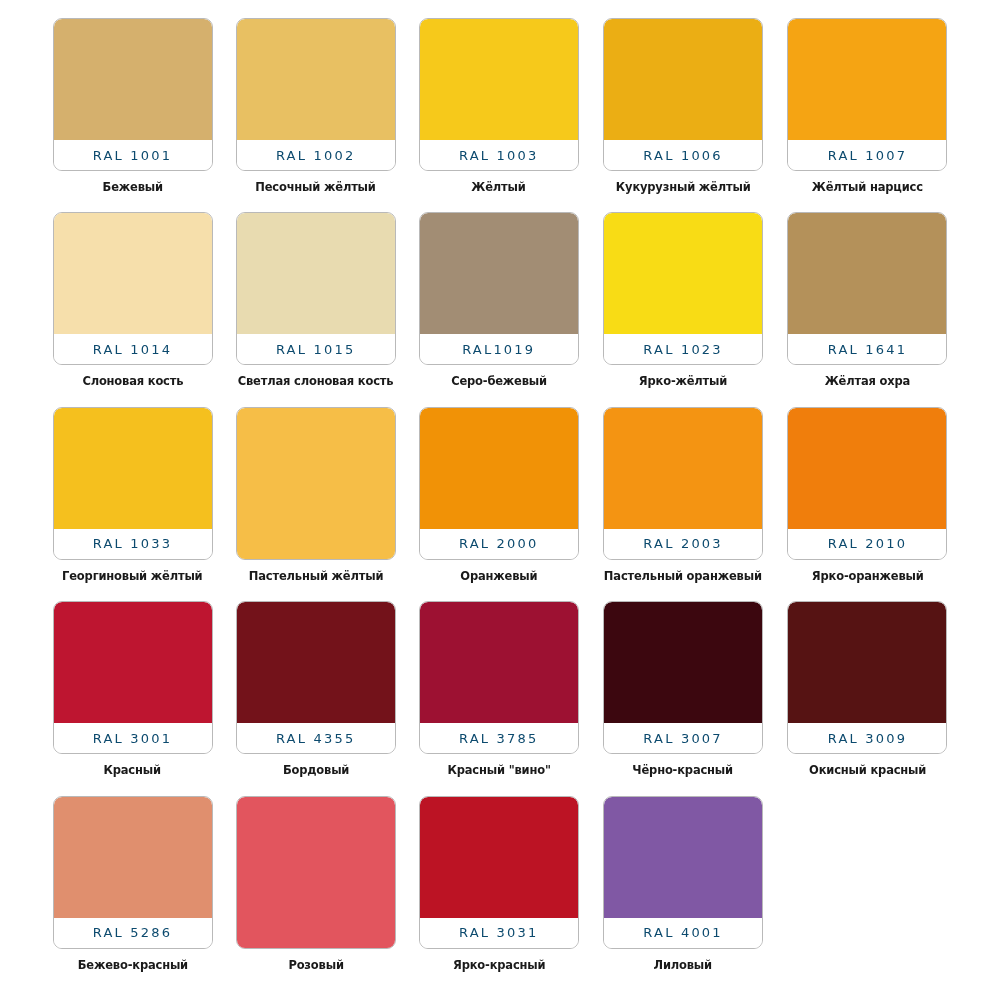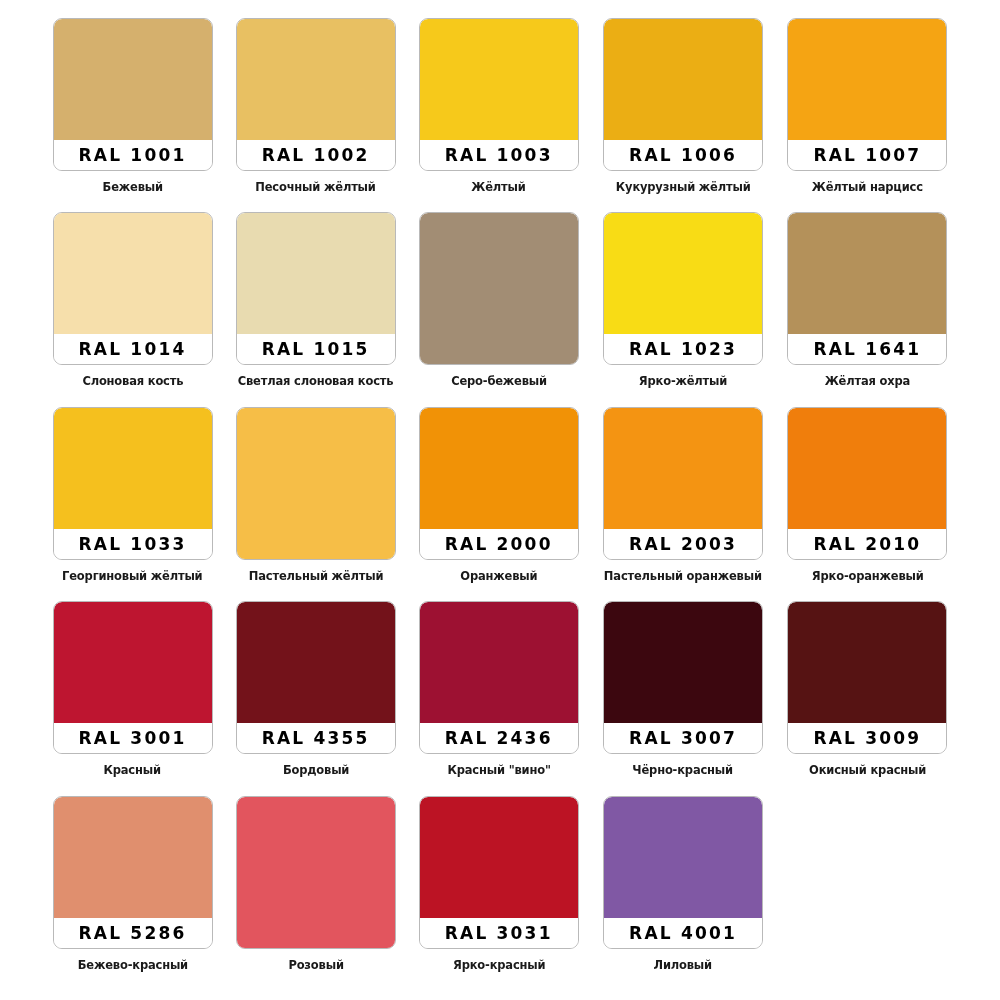--- a/index.html
+++ b/index.html
@@ -58,24 +58,24 @@
     height: 30px;
     flex: 0 0 30px;
     background: #ffffff;
     display: flex;
     align-items: center;
     justify-content: center;
   }
 
   .swatch-code {
     font-family: "DejaVu Sans", sans-serif;
-    font-size: 17px;
-    font-weight: 700;
+    font-size: 13px;
+    font-weight: 400;
     letter-spacing: 2.2px;
-    color: #000000;
+    color: #0c4a6e;
     white-space: nowrap;
   }
 
   .swatch-name {
     margin-top: 9px;
     font-family: "DejaVu Sans", sans-serif;
     font-size: 12.5px;
     font-weight: 700;
     color: #1a1a1a;
     text-align: center;
@@ -148,20 +148,23 @@
         <div class="swatch-color" style="background: rgb(232, 219, 176);"></div>
         <div class="swatch-code-strip">
           <span class="swatch-code">RAL 1015</span>
         </div>
       </div>
       <div class="swatch-name">Светлая слоновая кость</div>
     </div>
     <div class="swatch-cell">
       <div class="swatch-card">
         <div class="swatch-color" style="background: rgb(162, 141, 116);"></div>
+        <div class="swatch-code-strip">
+          <span class="swatch-code">RAL1019</span>
+        </div>
       </div>
       <div class="swatch-name">Серо-бежевый</div>
     </div>
     <div class="swatch-cell">
       <div class="swatch-card">
         <div class="swatch-color" style="background: rgb(248, 220, 21);"></div>
         <div class="swatch-code-strip">
           <span class="swatch-code">RAL 1023</span>
         </div>
       </div>
@@ -233,21 +236,21 @@
         <div class="swatch-code-strip">
           <span class="swatch-code">RAL 4355</span>
         </div>
       </div>
       <div class="swatch-name">Бордовый</div>
     </div>
     <div class="swatch-cell">
       <div class="swatch-card">
         <div class="swatch-color" style="background: rgb(157, 17, 50);"></div>
         <div class="swatch-code-strip">
-          <span class="swatch-code">RAL 2436</span>
+          <span class="swatch-code">RAL 3785</span>
         </div>
       </div>
       <div class="swatch-name">Красный "вино"</div>
     </div>
     <div class="swatch-cell">
       <div class="swatch-card">
         <div class="swatch-color" style="background: rgb(60, 7, 15);"></div>
         <div class="swatch-code-strip">
           <span class="swatch-code">RAL 3007</span>
         </div>

